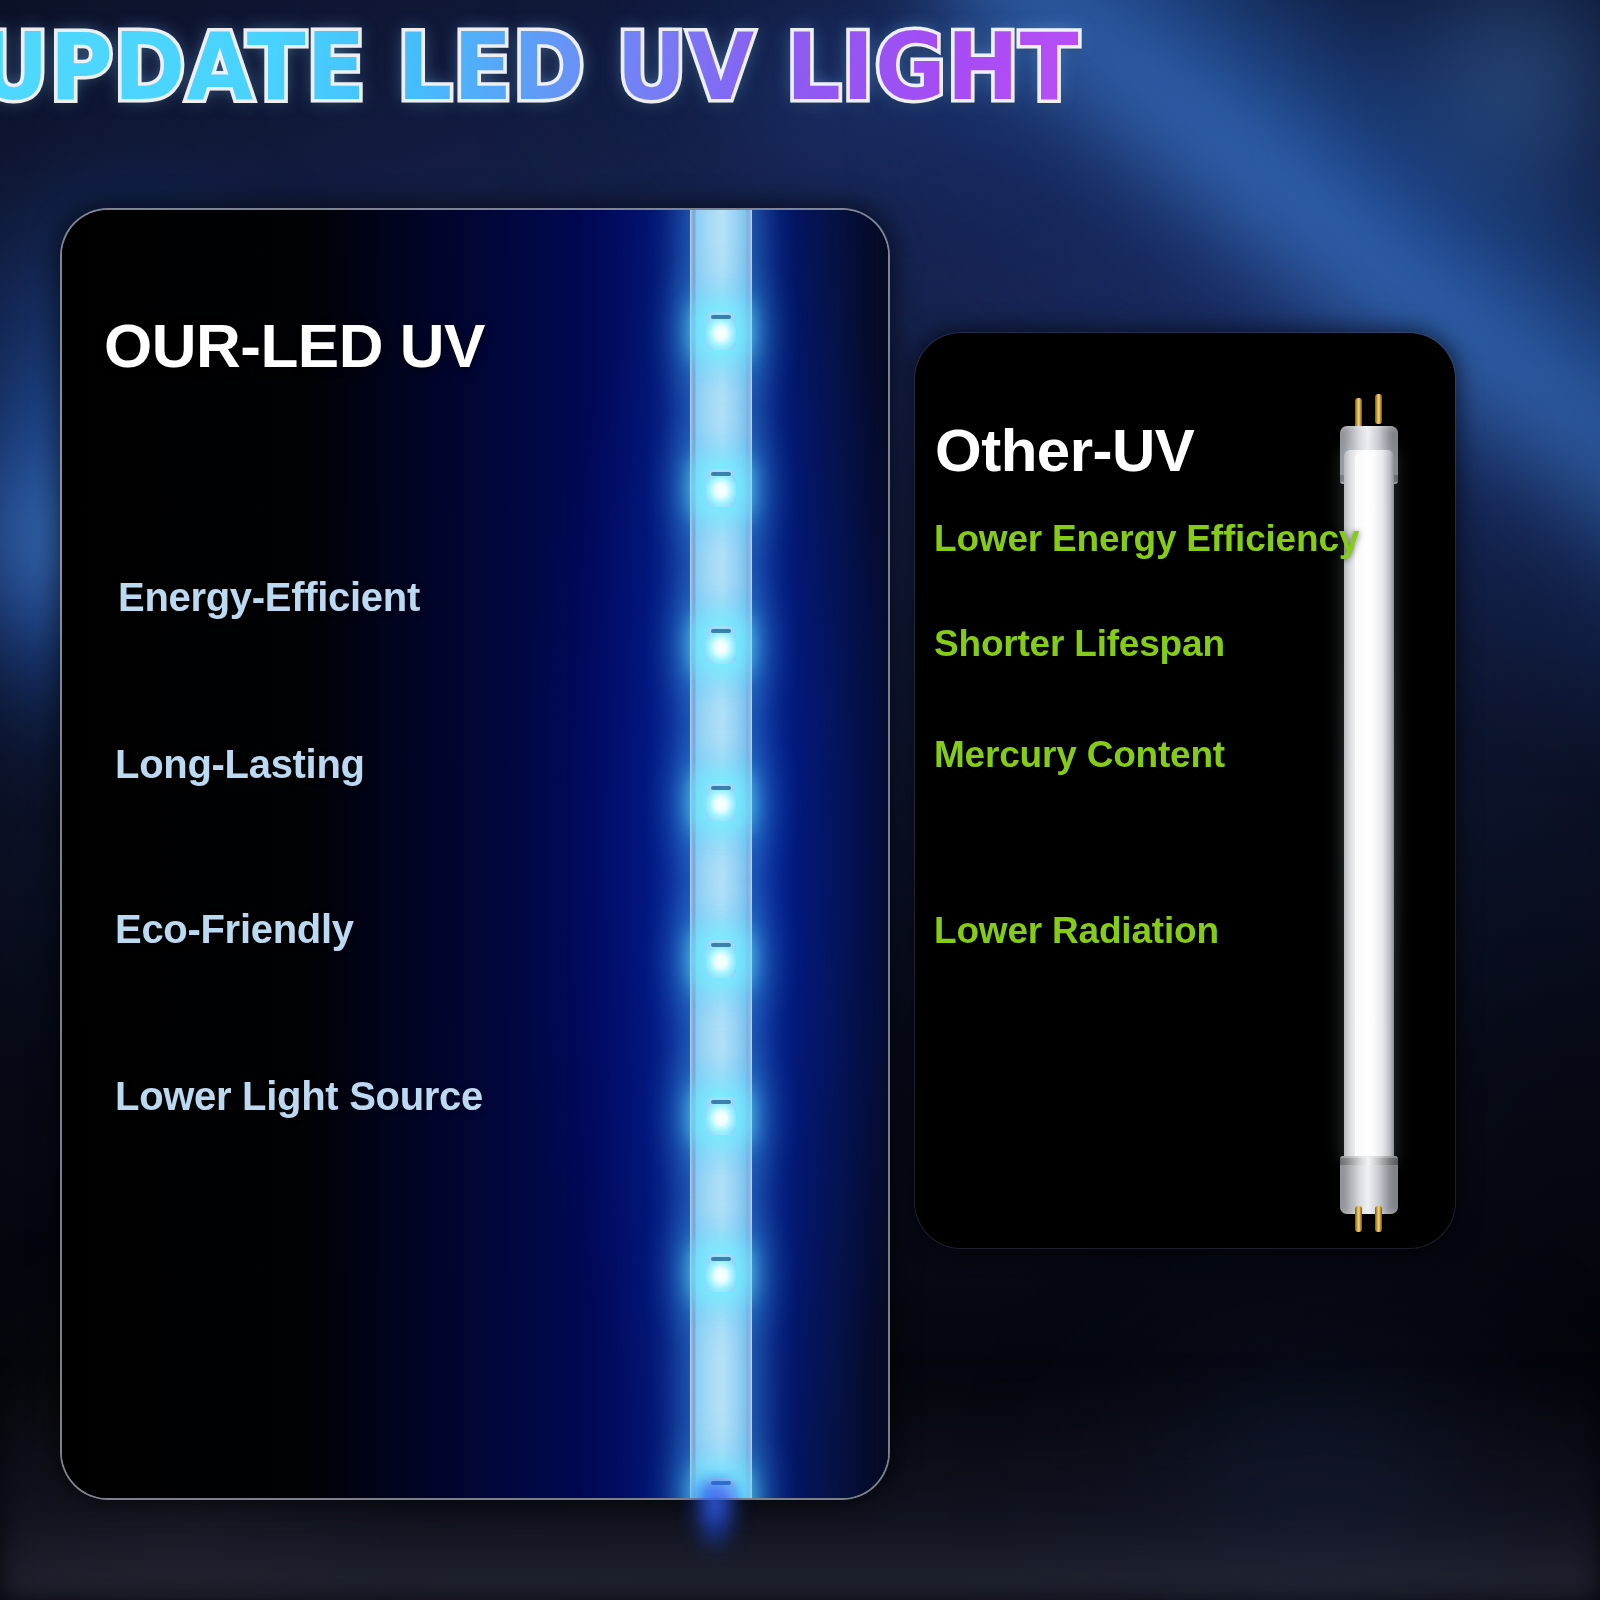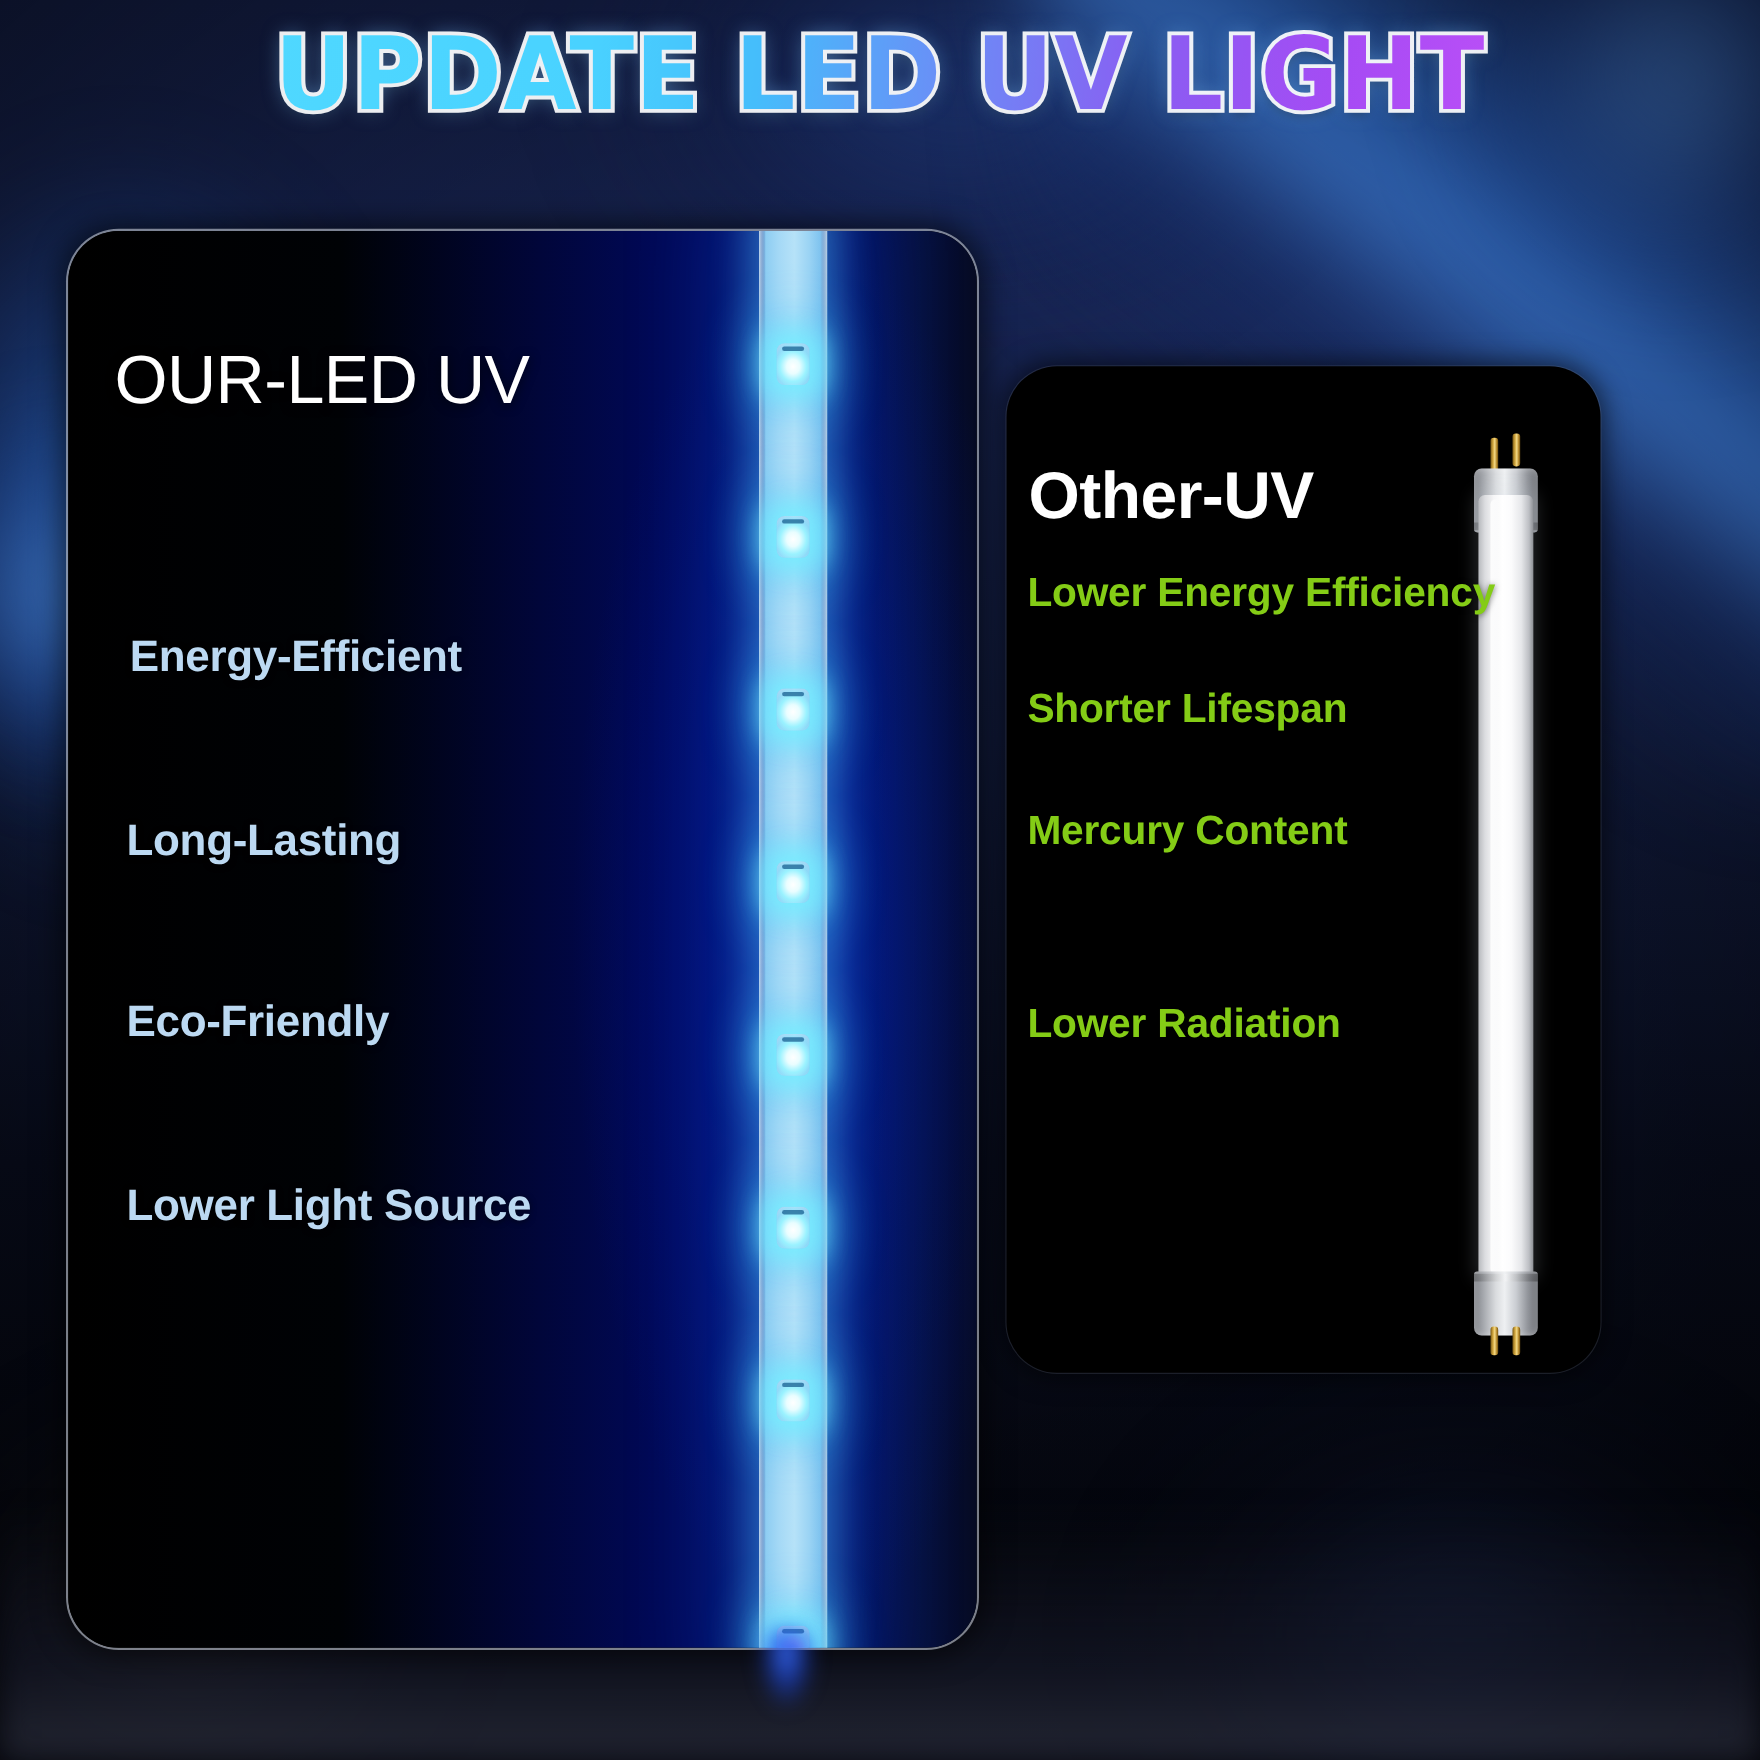--- a/index.html
+++ b/index.html
@@ -53,21 +53,21 @@
   }
   .bg-bottomfade{
     position:absolute;left:0;right:0;bottom:0;height:230px;
     background:linear-gradient(180deg, rgba(10,12,26,0) 0%, rgba(24,27,44,.55) 62%, rgba(58,62,80,.55) 100%);
     filter:blur(14px);
   }
 
   
   .title-wrap{
     position:absolute;left:0;right:0;top:14px;height:108px;
-    display:flex;align-items:center;justify-content:center;
+    display:flex;align-items:center;
   }
   .title{
     position:relative;
     font-size:92px;line-height:1;
     font-weight:700;
     letter-spacing:1px;
     font-family:"DejaVu Sans","Liberation Sans",sans-serif;
     font-stretch:condensed;
     transform:scaleX(1.04);
     white-space:nowrap;
@@ -139,21 +139,21 @@
   .outside-spill{
     position:absolute;left:660px;top:1480px;width:110px;height:130px;
     background:radial-gradient(ellipse 30% 52% at 50% 18%, rgba(66,120,255,1) 0%, rgba(30,74,228,.65) 34%, rgba(10,28,120,0) 76%);
     filter:blur(9px);
     z-index:5;
   }
 
   
   .hd-left{
     position:absolute;left:104px;top:310px;
-    font-size:62px;font-weight:400;color:#ffffff;letter-spacing:-.5px;
+    font-size:62px;font-weight:700;color:#ffffff;letter-spacing:-.5px;
     text-shadow:0 2px 10px rgba(0,0,0,.6);
   }
   .feat{
     position:absolute;
     font-size:40px;font-weight:700;color:#bcd9f2;letter-spacing:-.3px;
     text-shadow:0 1px 6px rgba(0,0,0,.55);
     white-space:nowrap;
   }
   .hd-right{
     position:absolute;left:935px;top:416px;

